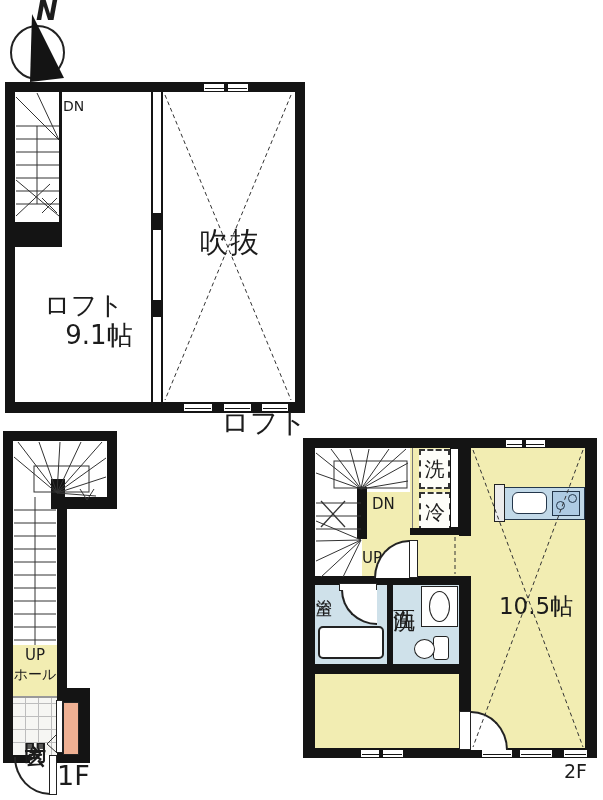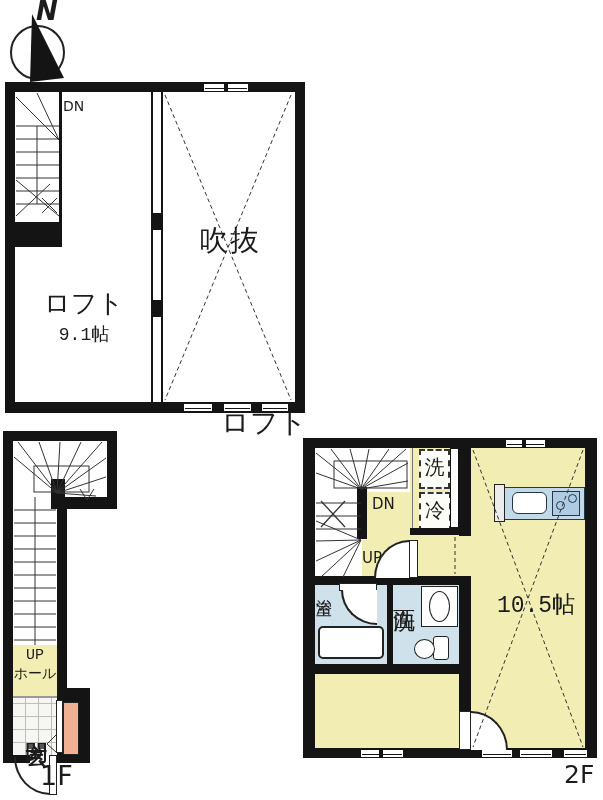--- a/index.html
+++ b/index.html
@@ -4,21 +4,21 @@
 <style>
   html,body{margin:0;padding:0;background:#fff;}
   #canvas{position:relative;width:603px;height:800px;background:#fff;overflow:hidden;
           font-family:"DejaVu Sans",sans-serif;}
   .abs{position:absolute;box-sizing:border-box;}
   .wall{background:#141414;}
   .white{background:#ffffff;}
   .yellow{background:#f2edb2;}
   .blue{background:#cfe1ea;}
   .txt{color:#1c1c1c;line-height:1;white-space:nowrap;}
-  .center{display:flex;align-items:center;justify-content:center;font-family:Liberation Mono, monospace;}
+  .center{display:flex;align-items:center;justify-content:center;}
   .vert{writing-mode:vertical-rl;text-orientation:upright;}
   .win{background:#fff;border:1px solid #141414;}
   .winline::after{content:"";position:absolute;left:1px;right:1px;top:50%;border-top:1px solid #141414;}
   .dashedbox{background:#fdfdf8;border:2px dashed #333;}
   .arc-bl{border-left:2px solid #222;border-bottom:2px solid #222;border-bottom-left-radius:100% 100%;background:#fff;}
   .arc-tl{border-left:2px solid #222;border-top:2px solid #222;border-top-left-radius:100% 100%;background:#fff;}
   .arc-tr{border-right:2px solid #222;border-top:2px solid #222;border-top-right-radius:100% 100%;background:#fff;}
   .leaf{background:#fff;border:1px solid #222;}
   .tile{background-color:#f6f6f3;
     background-image:
@@ -124,42 +124,42 @@
   <div class="abs wall" style="left:151px;top:300px;width:12px;height:17px;z-index:3;"></div>
   <div class="abs win winline" style="left:203px;top:83px;width:46px;height:9px;z-index:3;"></div>
   <div class="abs wall" style="left:224px;top:83px;width:4px;height:9px;z-index:4;"></div>
   <div class="abs win winline" style="left:183px;top:403px;width:30px;height:9px;z-index:3;"></div>
   <div class="abs win winline" style="left:223px;top:403px;width:29px;height:9px;z-index:3;"></div>
   <div class="abs win winline" style="left:261px;top:403px;width:28px;height:9px;z-index:3;"></div>
 
   <div class="abs txt" style="left:63px;top:99px;font-size:14px;z-index:6;">DN</div>
   <div class="abs txt center" style="left:188px;top:226px;width:84px;height:32px;font-size:29px;letter-spacing:2px;z-index:6;">吹抜</div>
   <div class="abs txt center" style="left:38px;top:291px;width:92px;height:28px;font-size:26px;z-index:6;">ロフト</div>
-  <div class="abs txt center" style="left:38px;top:321px;width:92px;height:28px;font-size:18px;z-index:6;">9.1帖</div>
+  <div class="abs txt center" style="left:53px;top:321px;width:92px;height:28px;font-size:26px;z-index:6;">9.1帖</div>
   <div class="abs txt" style="left:221px;top:409px;font-size:28px;z-index:6;">ロフト</div>
 
   <div class="abs wall" style="left:3px;top:431px;width:114px;height:78px;"></div>
   <div class="abs wall" style="left:3px;top:431px;width:64px;height:332px;"></div>
   <div class="abs wall" style="left:53px;top:688px;width:37px;height:75px;"></div>
   <div class="abs white" style="left:13px;top:441px;width:94px;height:56px;"></div>
   <div class="abs white" style="left:13px;top:441px;width:44px;height:314px;"></div>
   <div class="abs wall" style="left:51px;top:479px;width:14px;height:30px;z-index:2;"></div>
   <div class="abs yellow" style="left:13px;top:645px;width:44px;height:53px;"></div>
   <div class="abs" style="left:13px;top:696px;width:44px;height:2px;background:#999;"></div>
   <div class="abs tile" style="left:13px;top:698px;width:44px;height:57px;"></div>
   <div class="abs leaf" style="left:56px;top:700px;width:7px;height:53px;z-index:2;"></div>
   <div class="abs" style="left:63px;top:702px;width:16px;height:53px;background:#efb093;border:1.5px solid #222;z-index:2;"></div>
   <div class="abs white" style="left:30px;top:755px;width:27px;height:8px;z-index:2;"></div>
   <div class="abs arc-bl" style="left:14px;top:757px;width:36px;height:38px;z-index:3;background:transparent;"></div>
   <div class="abs leaf" style="left:49px;top:755px;width:8px;height:40px;z-index:3;"></div>
 
   <div class="abs txt center" style="left:13px;top:647px;width:44px;height:17px;font-size:15px;z-index:6;">UP</div>
   <div class="abs txt center" style="left:11px;top:666px;width:48px;height:16px;font-size:14px;z-index:6;">ホール</div>
   <div class="abs txt vert center" style="left:13px;top:701px;width:44px;height:52px;font-size:21px;font-weight:bold;z-index:6;">玄関</div>
-  <div class="abs txt" style="left:40px;top:762px;font-size:27px;z-index:6;">1F</div>
+  <div class="abs txt" style="left:57px;top:762px;font-size:27px;z-index:6;">1F</div>
 
   <div class="abs wall" style="left:303px;top:438px;width:294px;height:320px;"></div>
   <div class="abs yellow" style="left:315px;top:448px;width:270px;height:300px;"></div>
   <div class="abs white" style="left:315px;top:448px;width:95px;height:44px;"></div>
   <div class="abs white" style="left:315px;top:492px;width:47px;height:86px;"></div>
   <div class="abs wall" style="left:357px;top:487px;width:10px;height:52px;z-index:2;"></div>
   <div class="abs" style="left:412px;top:448px;width:1px;height:80px;background:#777;"></div>
   <div class="abs dashedbox center txt" style="left:419px;top:449px;width:31px;height:40px;font-size:20px;z-index:2;">洗</div>
   <div class="abs dashedbox center txt" style="left:419px;top:492px;width:32px;height:40px;font-size:20px;z-index:2;">冷</div>
   <div class="abs" style="left:450px;top:448px;width:9px;height:80px;background:#fff;border:1.5px solid #141414;z-index:2;"></div>
@@ -199,15 +199,15 @@
   <div class="abs win winline" style="left:563px;top:749px;width:25px;height:9px;z-index:3;"></div>
 
   <div class="abs leaf" style="left:459px;top:711px;width:12px;height:39px;z-index:3;"></div>
   <div class="abs arc-tr" style="left:471px;top:711px;width:37px;height:39px;z-index:3;"></div>
 
   <div class="abs txt" style="left:372px;top:497px;font-size:15px;z-index:6;">DN</div>
   <div class="abs txt" style="left:362px;top:551px;font-size:15px;z-index:6;">UP</div>
   <div class="abs txt center" style="left:488px;top:592px;width:96px;height:28px;font-size:23px;z-index:6;">10.5帖</div>
   <div class="abs txt vert" style="left:316px;top:587px;font-size:16px;z-index:6;">浴室</div>
   <div class="abs txt vert" style="left:393px;top:592px;font-size:22px;z-index:6;">洗面</div>
-  <div class="abs txt" style="left:564px;top:762px;font-size:25px;z-index:6;">2F</div>
+  <div class="abs txt" style="left:564px;top:762px;font-size:19px;z-index:6;">2F</div>
 
 </div>
 
 </body></html>

